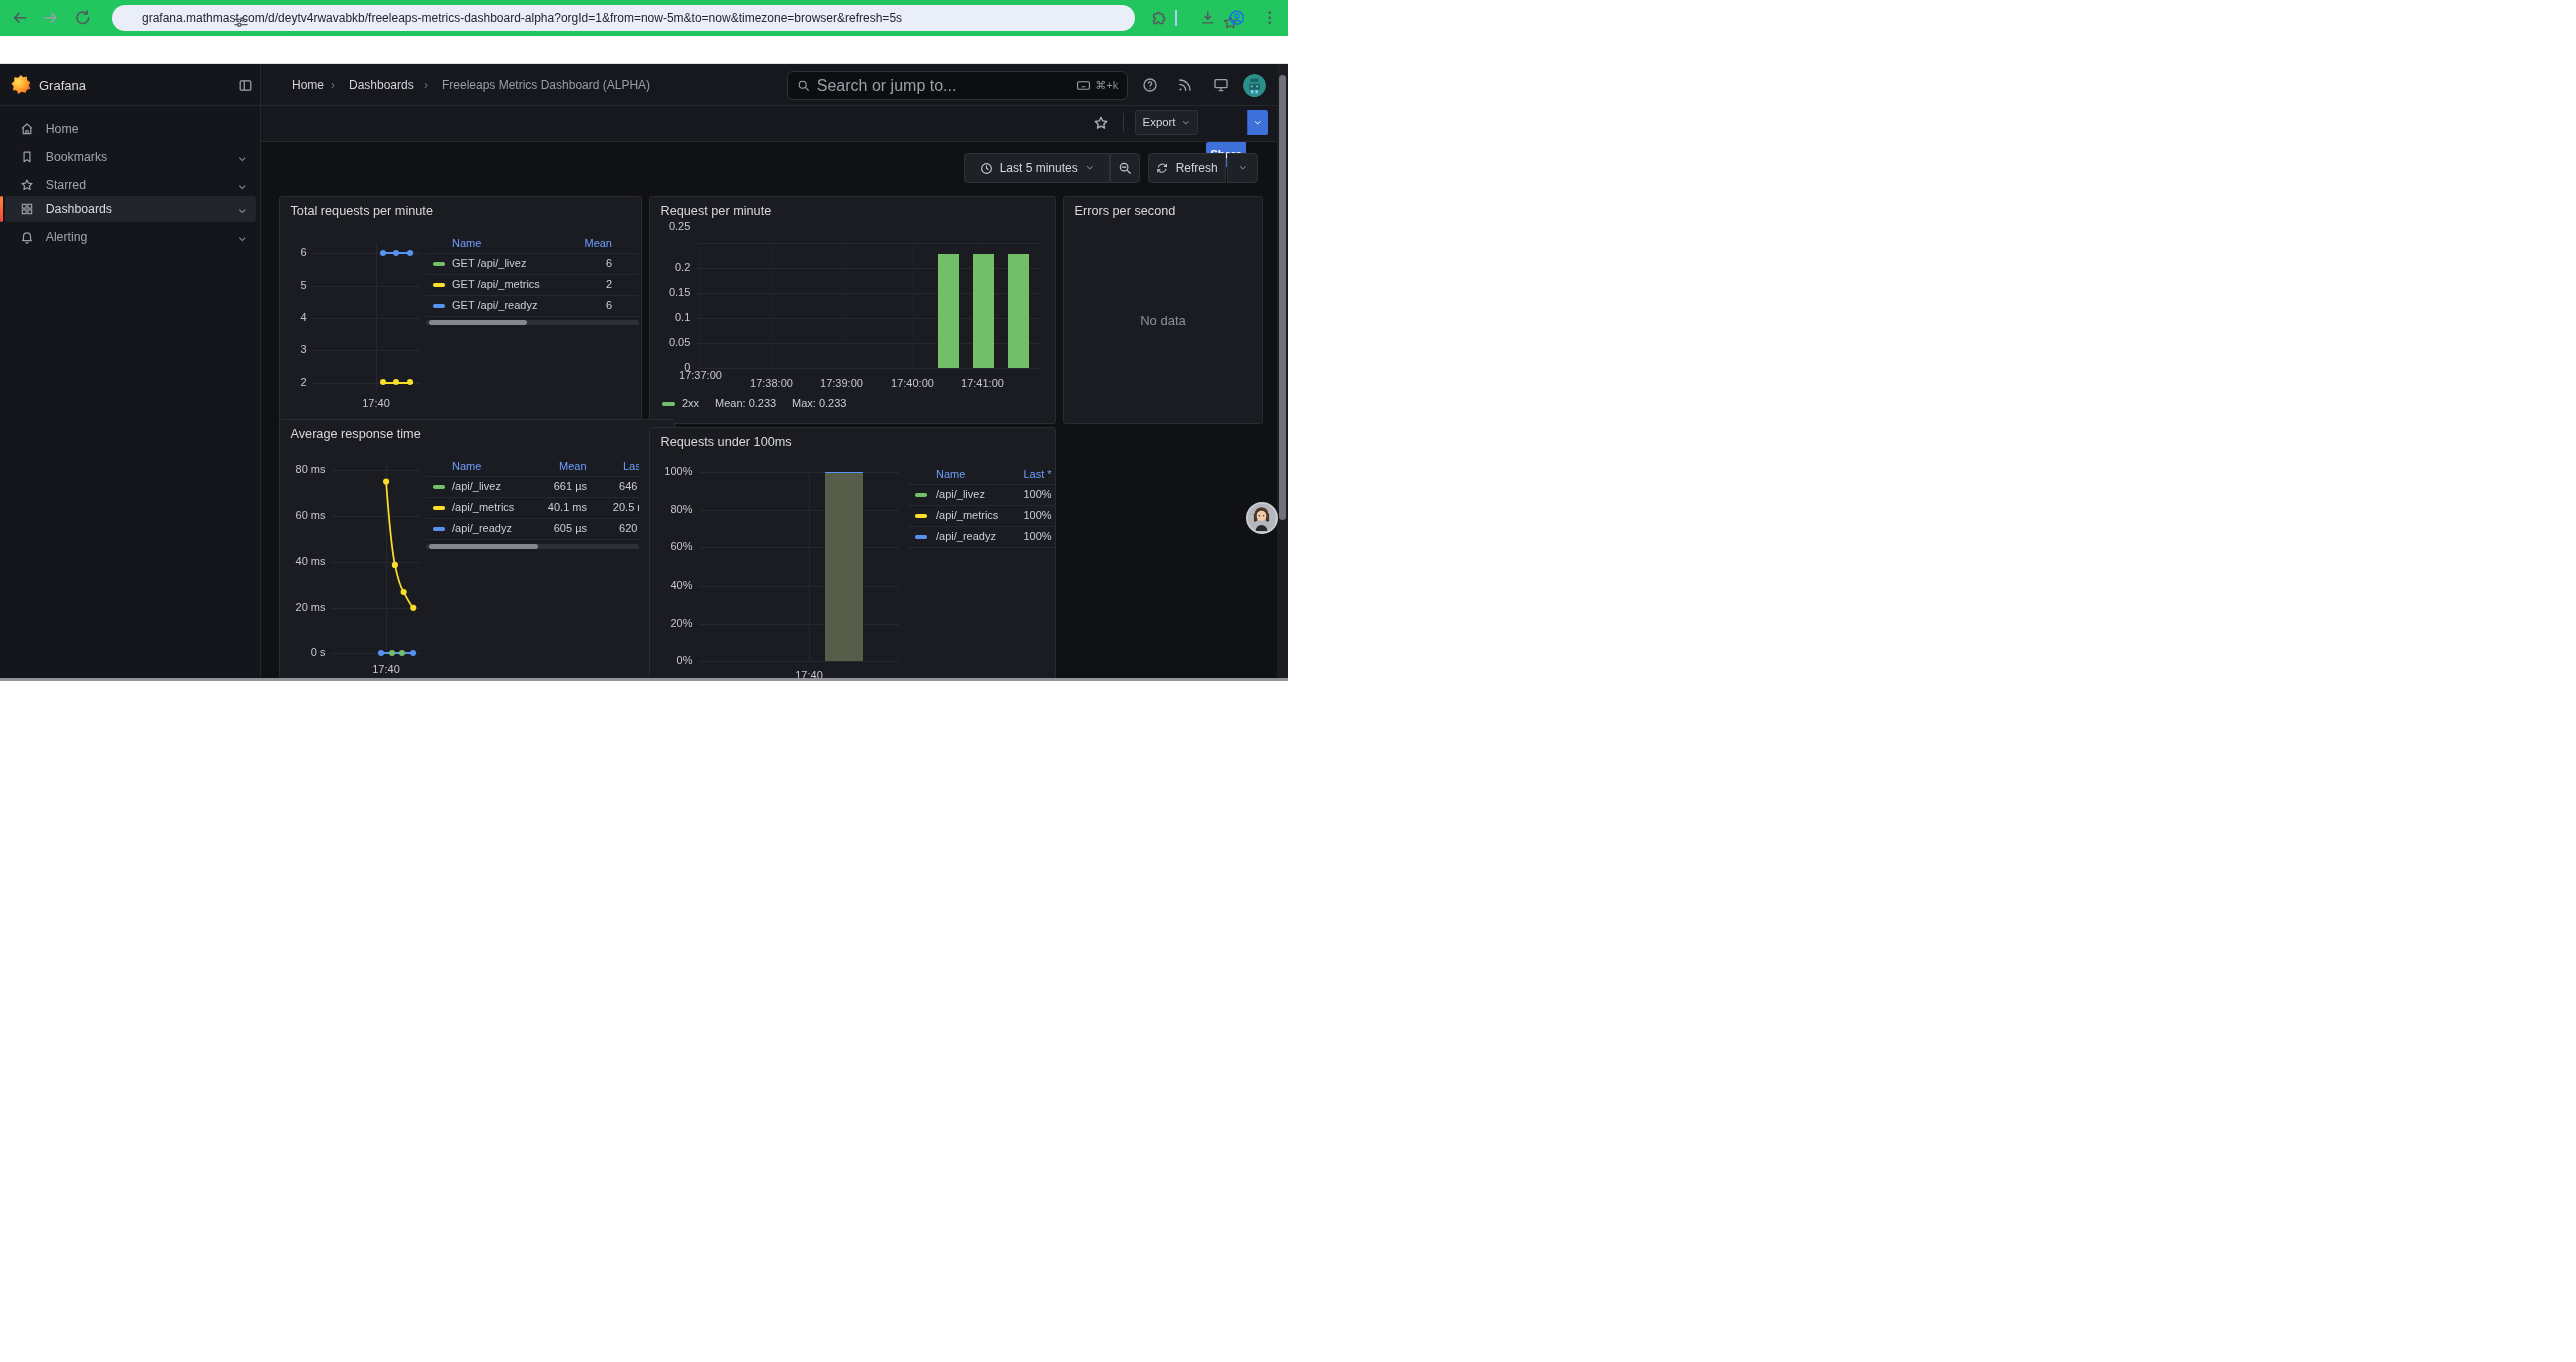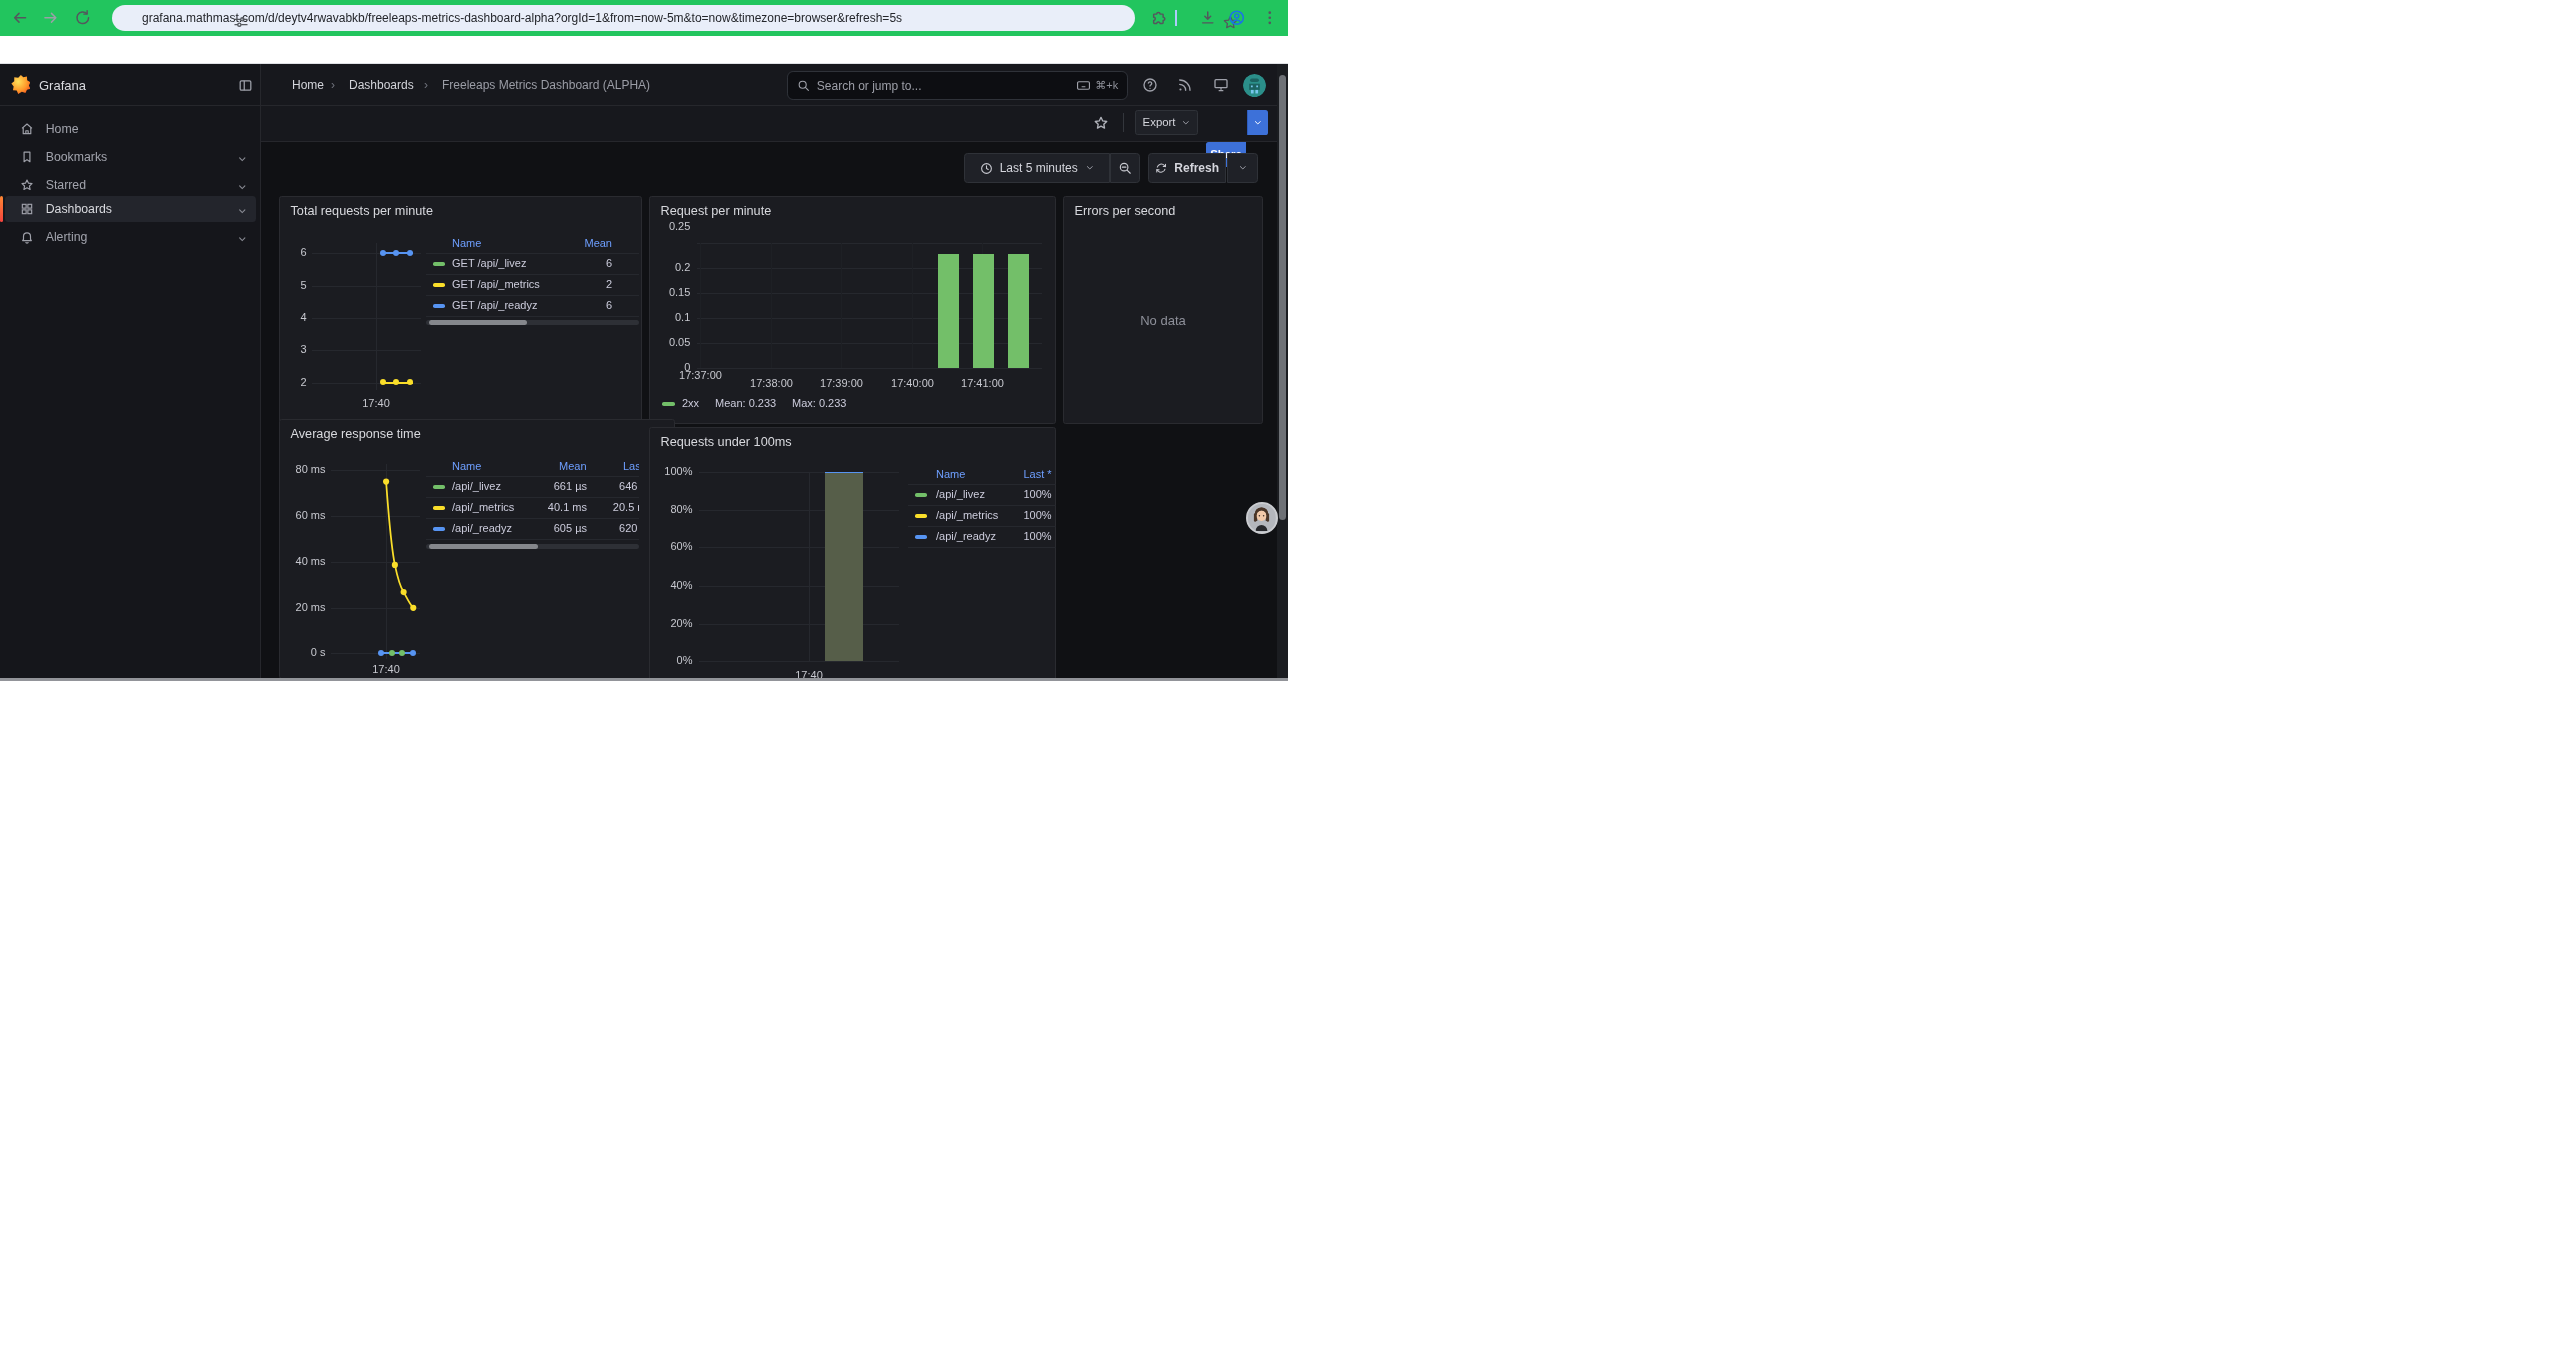--- a/index.html
+++ b/index.html
@@ -31,21 +31,21 @@
   .nav-item .lb { margin-left:11.4px; font-size:12.3px; color:#a2a4ad; }
   .nav-item .chev { position:absolute; right:8.8px; width:10.5px; height:10.5px; color:#8b8d96; }
   .nav-item.active { background:#23252c; }
   .nav-item.active .lb { color:#d9dadf; }
   .active-bar { position:absolute; left:0; width:2.6px; height:26px; border-radius:1.8px; background:linear-gradient(180deg,#ff8833,#f5433e); }
   .brand { position:absolute; left:39px; top:78px; font-size:13px; font-weight:500; color:#d9dadf; }
   .crumb { position:absolute; top:78px; font-size:12px; color:#d3d4da; white-space:nowrap; }
   .crumb.dim { color:#9b9da6; }
   .crumb.sep { color:#6e717b; }
   .searchbox { position:absolute; left:787px; top:71px; width:341px; height:29px; background:#0d0e12; border:0.9px solid #2f3239; border-radius:6.1px; display:flex; align-items:center; color:#9d9fa8; }
-  .searchbox .ph { font-size:12px; margin-left:7px; }
+  .searchbox .ph { font-size:16px; margin-left:7px; }
   .searchbox .kbd { position:absolute; right:8.8px; display:flex; align-items:center; gap:4.4px; color:#8e9099; font-size:11px; }
   .hicon { position:absolute; top:77px; width:16px; height:16px; color:#9fa1aa; }
 
   
   .btn { position:absolute; display:flex; align-items:center; justify-content:center; font-size:11.4px; color:#d5d6dd; background:#1f2127; border:0.9px solid #2f3238; cursor:pointer; }
   .share-main { background:#3d71d9; border:none; color:#fff; font-weight:600; border-radius:2.6px 0 0 2.6px;margin-top:32px; }
   .share-chev { background:#3d71d9; border:none; border-left:0.9px solid #2c5cc0; color:#fff; border-radius:0 2.6px 2.6px 0; }
 
   
   .panel { position:absolute; background:#1b1c21; border:0.9px solid #2a2b30; border-radius:2.6px; }
@@ -339,21 +339,21 @@
   </div>
   <div class="btn" style="left:1148px;top:153px;width:78px;height:30px;border-radius:3.5px 0 0 3.5px;gap:7px;">
     <span class="gficon" style="width:12.3px;height:12.3px;color:#c9cad1;">
         <svg viewBox="0 0 24 24" fill="none" stroke="currentColor" stroke-width="2" stroke-linecap="round" stroke-linejoin="round">
           <path d="M4.5 10a8 8 0 0 1 13.6-3.4L20.5 9"></path>
           <path d="M20.5 4.5V9H16"></path>
           <path d="M19.5 14a8 8 0 0 1-13.6 3.4L3.5 15"></path>
           <path d="M3.5 19.5V15H8"></path>
         </svg>
       </span>
-    <span style="font-size:12px;font-weight:700;">Refresh</span>
+    <span style="font-size:12px;font-weight:400;">Refresh</span>
   </div>
   <div class="btn" style="left:1227px;top:153px;width:31px;height:30px;border-radius:0 3.5px 3.5px 0;">
     <span class="gficon" style="width:9.6px;height:9.6px;">
         <svg viewBox="0 0 24 24" fill="none" stroke="currentColor" stroke-width="2.5" stroke-linecap="round">
           <path d="M6 9l6 6 6-6"></path>
         </svg>
       </span>
   </div>
 
   <div class="panel" style="left:279px;top:196px;width:363px;height:228px;">

